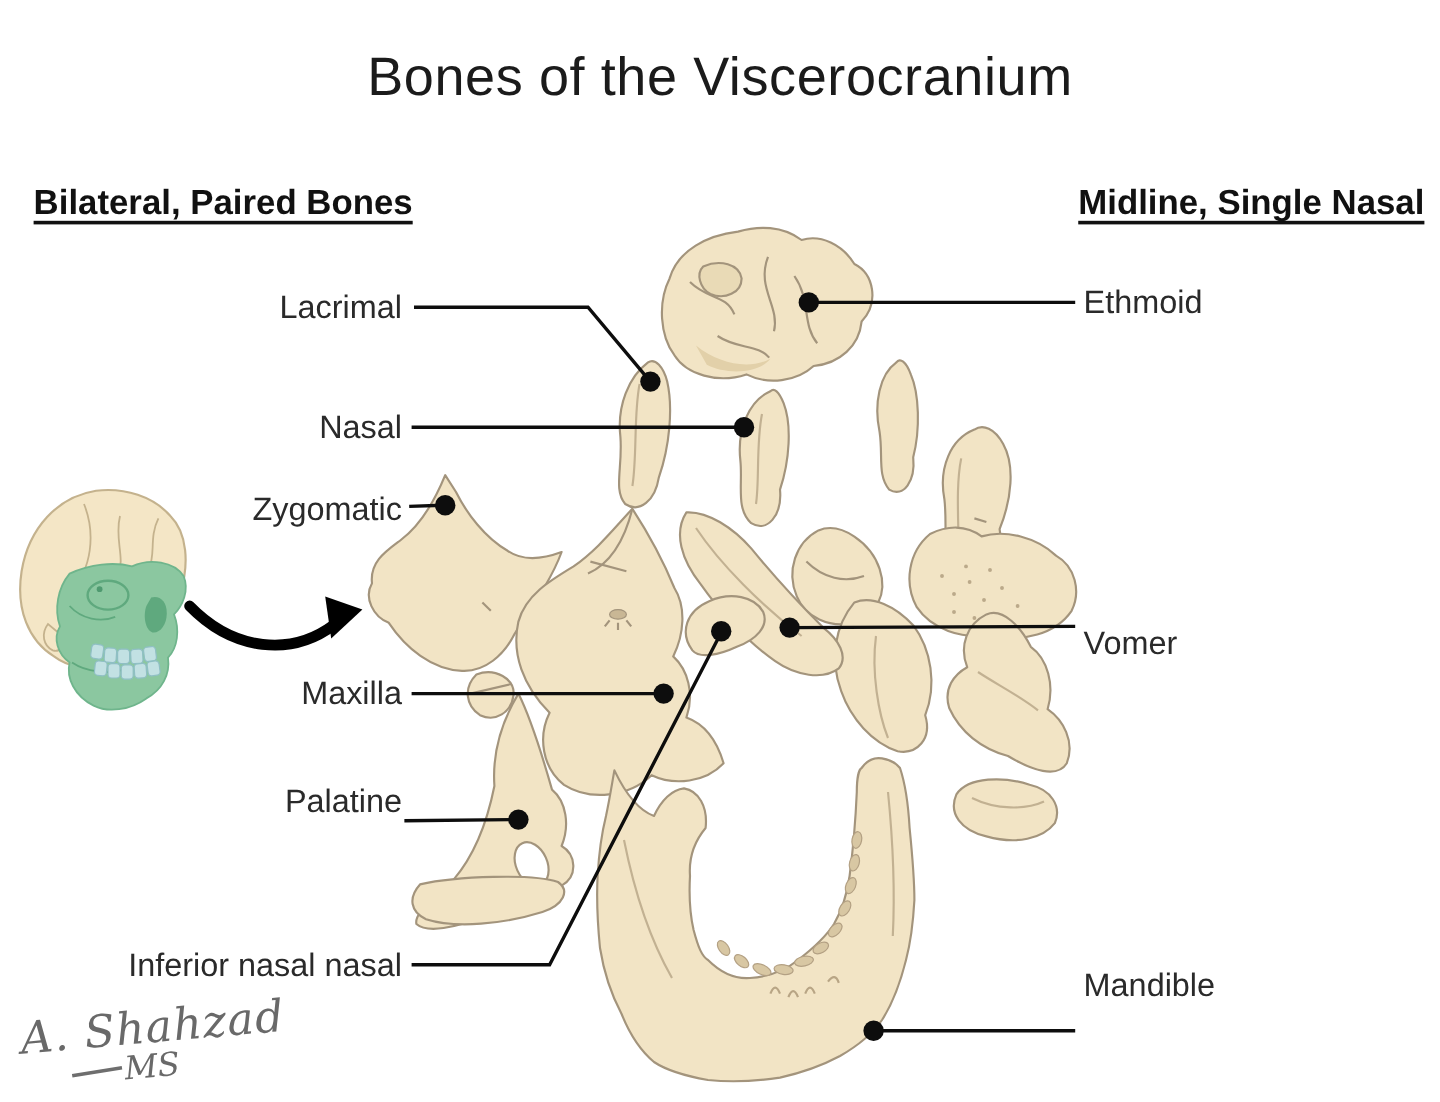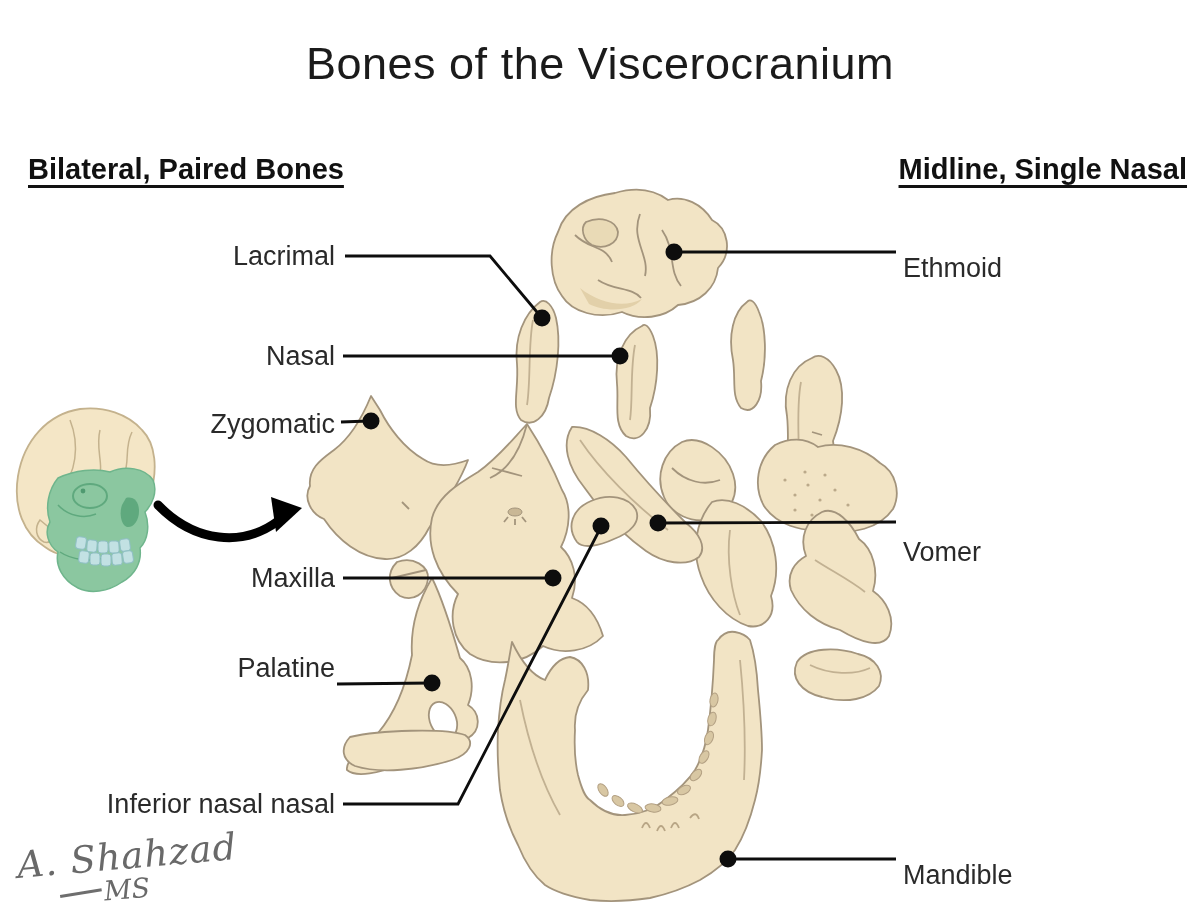--- a/index.html
+++ b/index.html
@@ -14,30 +14,30 @@
   .col-header {
     position:absolute; top:153px; font-size:29px; font-weight:700; color:#111;
     text-decoration:underline; text-underline-offset:6px; text-decoration-thickness:2.5px;
   }
   #header-left { left:28px; }
   #header-right { left:875px; width:312px; text-align:right; }
   .label {
     position:absolute; font-size:27px; color:#2a2a2a; line-height:32px; white-space:nowrap;
   }
   .label.left { left:40px; width:295px; text-align:right; }
-  .label.right { left:903px; text-align:left;margin-top:16px; }
+  .label.right { left:903px; text-align:left; }
   #lbl-lacrimal { top:240px; }
   #lbl-nasal { top:340px; }
   #lbl-zygomatic { top:408px; }
   #lbl-maxilla { top:562px; }
   #lbl-palatine { top:652px; }
   #lbl-concha { top:788px; }
   #lbl-ethmoid { top:236px; }
   #lbl-vomer { top:520px; }
-  #lbl-mandible { top:843px; }
+  #lbl-mandible { top:805px; }
   #art { position:absolute; left:0; top:0; }
   #signature {
     position:absolute; left:18px; top:834px; width:230px; color:#696969;
     font-family:"DejaVu Serif", serif; font-style:italic; transform:rotate(-5deg);
   }
   #signature .sig-name { font-size:37px; letter-spacing:1px; }
   #signature .sig-cred-row { position:relative; margin-left:84px; margin-top:-4px; }
   #signature .sig-dash { position:absolute; left:-44px; top:14px; width:42px; height:3px; background:#6e6e6e; transform:rotate(-4deg); }
   #signature .sig-cred { font-size:27px; }
 </style>

